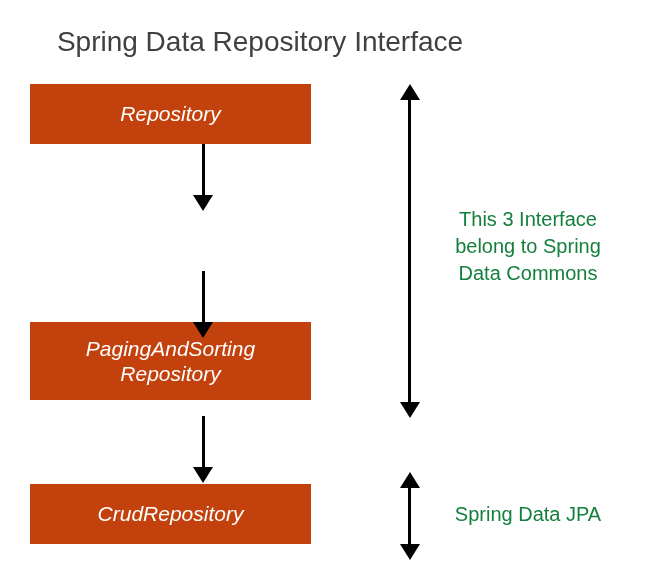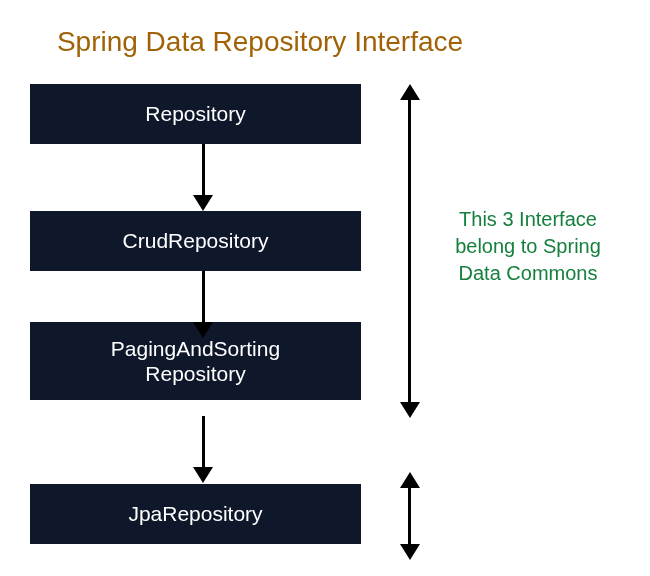--- a/index.html
+++ b/index.html
@@ -7,43 +7,44 @@
       width: 650px;
       height: 576px;
       background: #ffffff;
       font-family: "Segoe UI", Arial, sans-serif;
       position: relative;
     }
     .title {
       text-align: center;
       font-size: 28px;
       font-weight: 500;
-      color: #a16207;
+      color: #404040;
       padding-top: 26px;
       width: 500px;
       margin-left: 10px;
     }
     .diagram {
       position: relative;
       margin-top: 18px;
       height: 490px;
     }
     .box {
       position: absolute;
       left: 30px;
-      width: 331px;
-      background: #0f172a;
+      width: 281px;
+      background: #c2410c;
       color: #fff;
       font-size: 21px;
       display: flex;
       align-items: center;
       justify-content: center;
       text-align: center;
       line-height: 1.2;
       padding: 4px 8px;
+      font-style: italic;
     }
     .box1 { top: 8px; height: 60px; }
     .box2 { top: 135px; height: 60px; }
     .box3 { top: 246px; height: 78px; }
     .box4 { top: 408px; height: 60px; }
     .arrow-down {
       position: absolute;
       left: 198px;
       width: 10px;
     }
@@ -99,23 +100,22 @@
     }
   </style>
 </head>
 <body>
 
 <div class="title">Spring Data Repository Interface</div>
 
 <div class="diagram">
 
   <div class="box box1">Repository</div>
-  <div class="box box2">CrudRepository</div>
   <div class="box box3">PagingAndSorting<br>Repository</div>
-  <div class="box box4">JpaRepository</div>
+  <div class="box box4">CrudRepository</div>
 
   <div class="arrow-down">
     <div class="arrow-shaft" style="top:68px; height:53px;"></div>
     <div class="arrow-head-down" style="top:119px;"></div>
   </div>
 
   <div class="arrow-down">
     <div class="arrow-shaft" style="top:195px; height:53px;"></div>
     <div class="arrow-head-down" style="top:246px;"></div>
   </div>
@@ -131,14 +131,15 @@
     <div class="bracket-head-down" style="top:318px;"></div>
   </div>
 
   <div class="bracket" style="left:408px; top:396px; height:86px;">
     <div class="bracket-head-up" style="top:0;"></div>
     <div class="bracket-line" style="top:14px; height:60px;"></div>
     <div class="bracket-head-down" style="top:72px;"></div>
   </div>
 
   <div class="annotation" style="left:438px; top:130px; width:180px;">This 3 Interface<br>belong to Spring<br>Data Commons</div>
+  <div class="annotation" style="left:438px; top:425px; width:180px;">Spring Data JPA</div>
 
 </div>
 
 </body></html>

